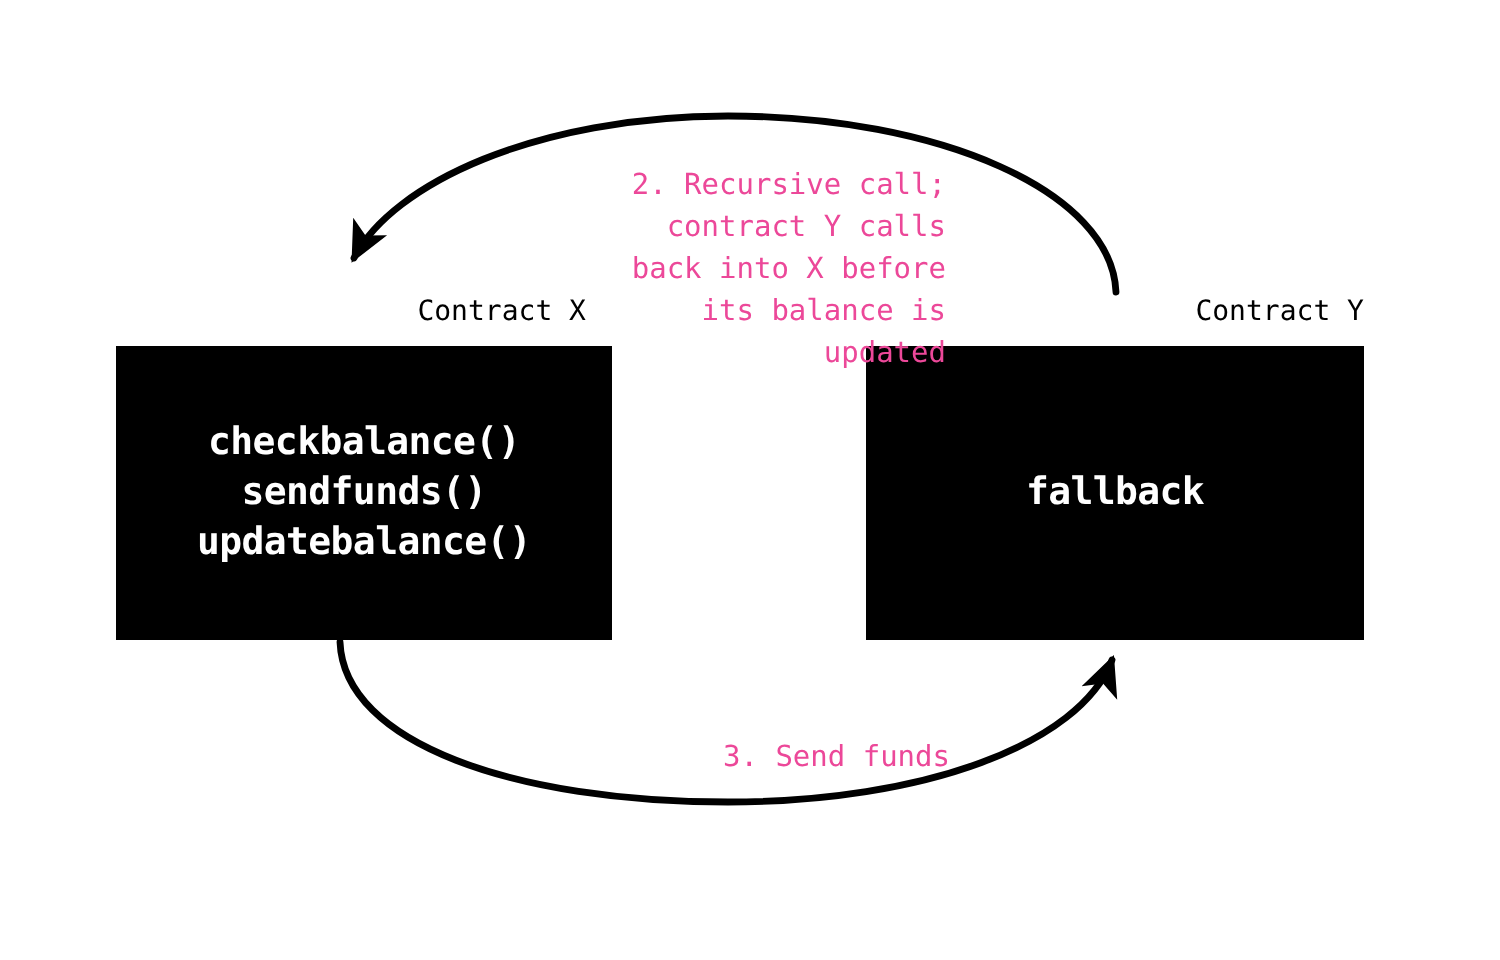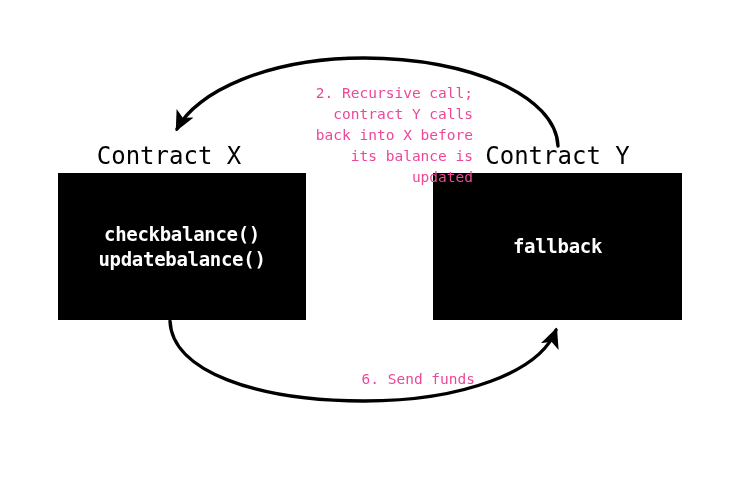--- a/index.html
+++ b/index.html
@@ -46,24 +46,24 @@
     left: 433px;
     top: 173px;
     width: 249px;
     height: 147px;
   }
 
   
   .node-caption {
     position: absolute;
     font-family: "DejaVu Sans Mono", "Liberation Mono", monospace;
-    font-size: 24px;
+    font-size: 14px;
     line-height: 26px;
     color: #000000;
-    text-align: center;
+    text-align: right;
     white-space: nowrap;
   }
   #caption-x {
     left: 45px;
     top: 143px;
     width: 248px;
   }
   #caption-y {
     left: 433px;
     top: 143px;
@@ -117,30 +117,31 @@
 
     <path d="M 558,146 C 556,96 470,58 364,58 C 268,58 196,92 177,129" fill="none" stroke="#000000" stroke-width="3.4" stroke-linecap="round" marker-end="url(#head-left)"></path>
 
     <path d="M 170,321 C 172,372 258,401 364,401 C 462,401 540,372 556,330" fill="none" stroke="#000000" stroke-width="3.4" stroke-linecap="round" marker-end="url(#head-right)"></path>
   </svg>
 
   <div class="node-caption" id="caption-x">Contract X</div>
 
   <div class="node" id="node-x">
     <div class="node-line">checkbalance()</div>
+    <div class="node-line">sendfunds()</div>
     <div class="node-line">updatebalance()</div>
   </div>
 
   <div class="node-caption" id="caption-y">Contract Y</div>
 
   <div class="node" id="node-y">
     <div class="node-line">fallback</div>
   </div>
 
   <div class="edge-label" id="label-recursive">2. Recursive call;
 contract Y calls
 back into X before
 its balance is
 updated</div>
 
-  <div class="edge-label" id="label-send">6. Send funds</div>
+  <div class="edge-label" id="label-send">3. Send funds</div>
 
 </div>
 
 </body></html>

